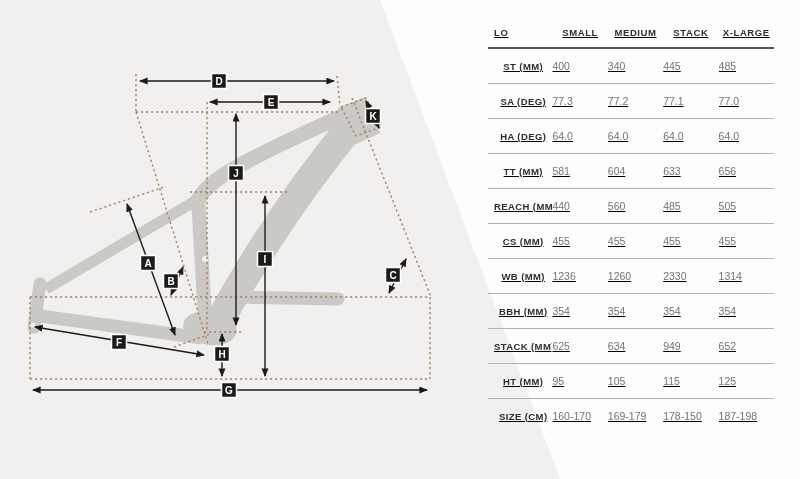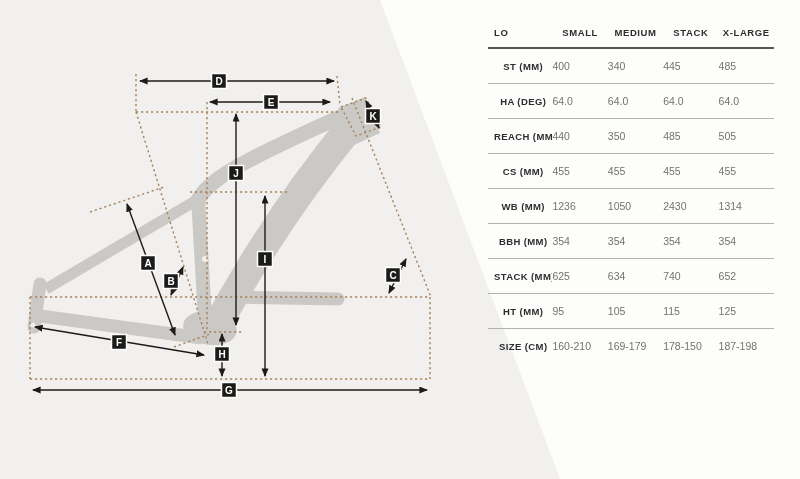--- a/index.html
+++ b/index.html
@@ -13,21 +13,21 @@
     background:#f1f0ee;
     clip-path:polygon(0 0, 47.5% 0, 70% 100%, 0 100%);
   }
   .diagram-svg{position:absolute;left:0;top:0;}
 
   
   .geo-table-wrap{
     position:absolute;left:488px;top:18px;width:290px;
   }
   table.geo{
-    border-collapse:collapse;table-layout:fixed;width:286px;
+    border-collapse:collapse;table-layout:fixed;width:286px;text-decoration:underline;
   }
   table.geo col.c-label{width:64px;}
   table.geo col.c-val{width:55px;}
   table.geo th, table.geo td{
     padding:0;margin:0;vertical-align:middle;
     white-space:nowrap;overflow:hidden;
   }
   table.geo thead th{
     height:29px;
     font-size:9.5px;font-weight:bold;letter-spacing:.6px;color:#2d2d2d;
@@ -186,70 +186,84 @@
     </thead>
     <tbody>
       <tr>
         <th>ST (MM)</th>
         <td>400</td>
         <td>340</td>
         <td>445</td>
         <td>485</td>
       </tr>
       <tr>
+        <th>SA (DEG)</th>
+        <td>77.3</td>
+        <td>77.2</td>
+        <td>77.1</td>
+        <td>77.0</td>
+      </tr>
+      <tr>
         <th>HA (DEG)</th>
         <td>64.0</td>
         <td>64.0</td>
         <td>64.0</td>
         <td>64.0</td>
+      </tr>
+      <tr>
+        <th>TT (MM)</th>
+        <td>581</td>
+        <td>604</td>
+        <td>633</td>
+        <td>656</td>
       </tr>
       <tr>
         <th>REACH (MM)</th>
         <td>440</td>
-        <td>350</td>
+        <td>560</td>
         <td>485</td>
         <td>505</td>
       </tr>
       <tr>
         <th>CS (MM)</th>
         <td>455</td>
         <td>455</td>
         <td>455</td>
         <td>455</td>
       </tr>
       <tr>
         <th>WB (MM)</th>
         <td>1236</td>
-        <td>1050</td>
-        <td>2430</td>
+        <td>1260</td>
+        <td>2330</td>
         <td>1314</td>
       </tr>
       <tr>
         <th>BBH (MM)</th>
         <td>354</td>
         <td>354</td>
         <td>354</td>
         <td>354</td>
       </tr>
       <tr>
         <th>STACK (MM)</th>
         <td>625</td>
         <td>634</td>
-        <td>740</td>
+        <td>949</td>
         <td>652</td>
       </tr>
       <tr>
         <th>HT (MM)</th>
         <td>95</td>
         <td>105</td>
         <td>115</td>
         <td>125</td>
       </tr>
       <tr>
         <th>SIZE (CM)</th>
-        <td>160-210</td>
+        <td>160-170</td>
         <td>169-179</td>
         <td>178-150</td>
         <td>187-198</td>
       </tr>
     </tbody>
   </table>
 </div>
 
 </body></html>

